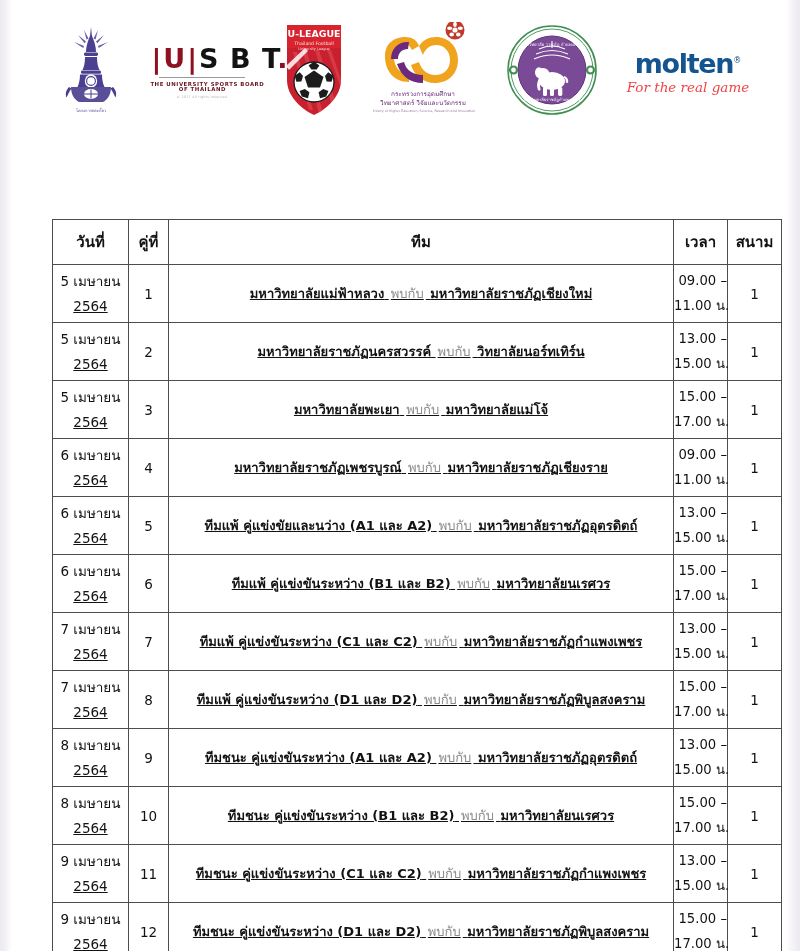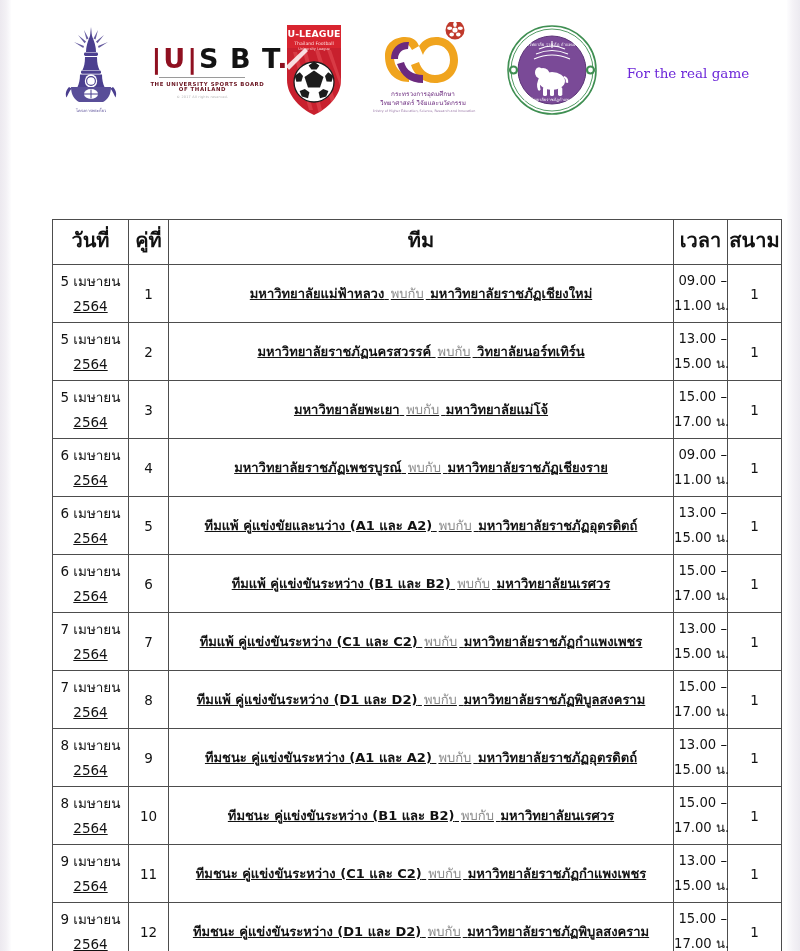--- a/index.html
+++ b/index.html
@@ -113,22 +113,23 @@
     white-space: nowrap;
   }
   .molten-reg {
     font-size: 8px;
     vertical-align: super;
     letter-spacing: 0;
     font-weight: normal;
   }
   .molten-tag {
     font-family: "DejaVu Serif", serif;
+    font-style: italic;
     font-size: 13.5px;
-    color: #6d28d9;
+    color: #ef4444;
     margin-top: 2px;
     white-space: nowrap;
   }
 
   
   .title-block {
     position: absolute;
     left: 0;
     right: 0;
     top: 140px;
@@ -165,24 +166,23 @@
   table.schedule th,
   table.schedule td {
     border: 1px solid #4d4d4d;
     padding: 0;
     vertical-align: middle;
     text-align: center;
     color: #121212;
   }
   table.schedule thead th {
     height: 44px;
-    font-size: 20px;
+    font-size: 15px;
     font-weight: bold;
     line-height: 1.2;
-    font-family: Liberation Mono, monospace;
   }
   col.c-date  { width: 76px; }
   col.c-no    { width: 40px; }
   col.c-team  { width: 505px; }
   col.c-time  { width: 54px; }
   col.c-field { width: 54px; }
 
   table.schedule tbody td { height: 57px; }
 
   .cell-date {
@@ -372,20 +372,21 @@
           <rect x="44" y="64" width="4" height="8" rx="1.6"></rect>
           <rect x="52" y="63" width="4.3" height="9" rx="1.7"></rect>
           <path d="M58.5 52 q4.5 2 3.6 7 l-2.4 -0.6 q0.7 -3.6 -2.4 -5.1 Z"></path>
         </g>
         <text x="46" y="22" font-size="4.4" fill="#ffffff" text-anchor="middle" font-family="'DejaVu Sans', sans-serif">มหาวิทยาลัย ราชภัฏ กำแพงเพชร</text>
         <text x="46" y="77" font-size="4.1" fill="#ffffff" text-anchor="middle" font-family="'DejaVu Sans', sans-serif">มหาวิทยาลัยราชภัฏกำแพงเพชร</text>
       </svg>
     </div>
 
     <div class="logo logo-molten">
+      <div class="molten-word">molten<span class="molten-reg">®</span></div>
       <div class="molten-tag">For the real game</div>
     </div>
 
   </div>
 
 
   <div class="table-wrap">
     <table class="schedule">
       <colgroup>
         <col class="c-date">

